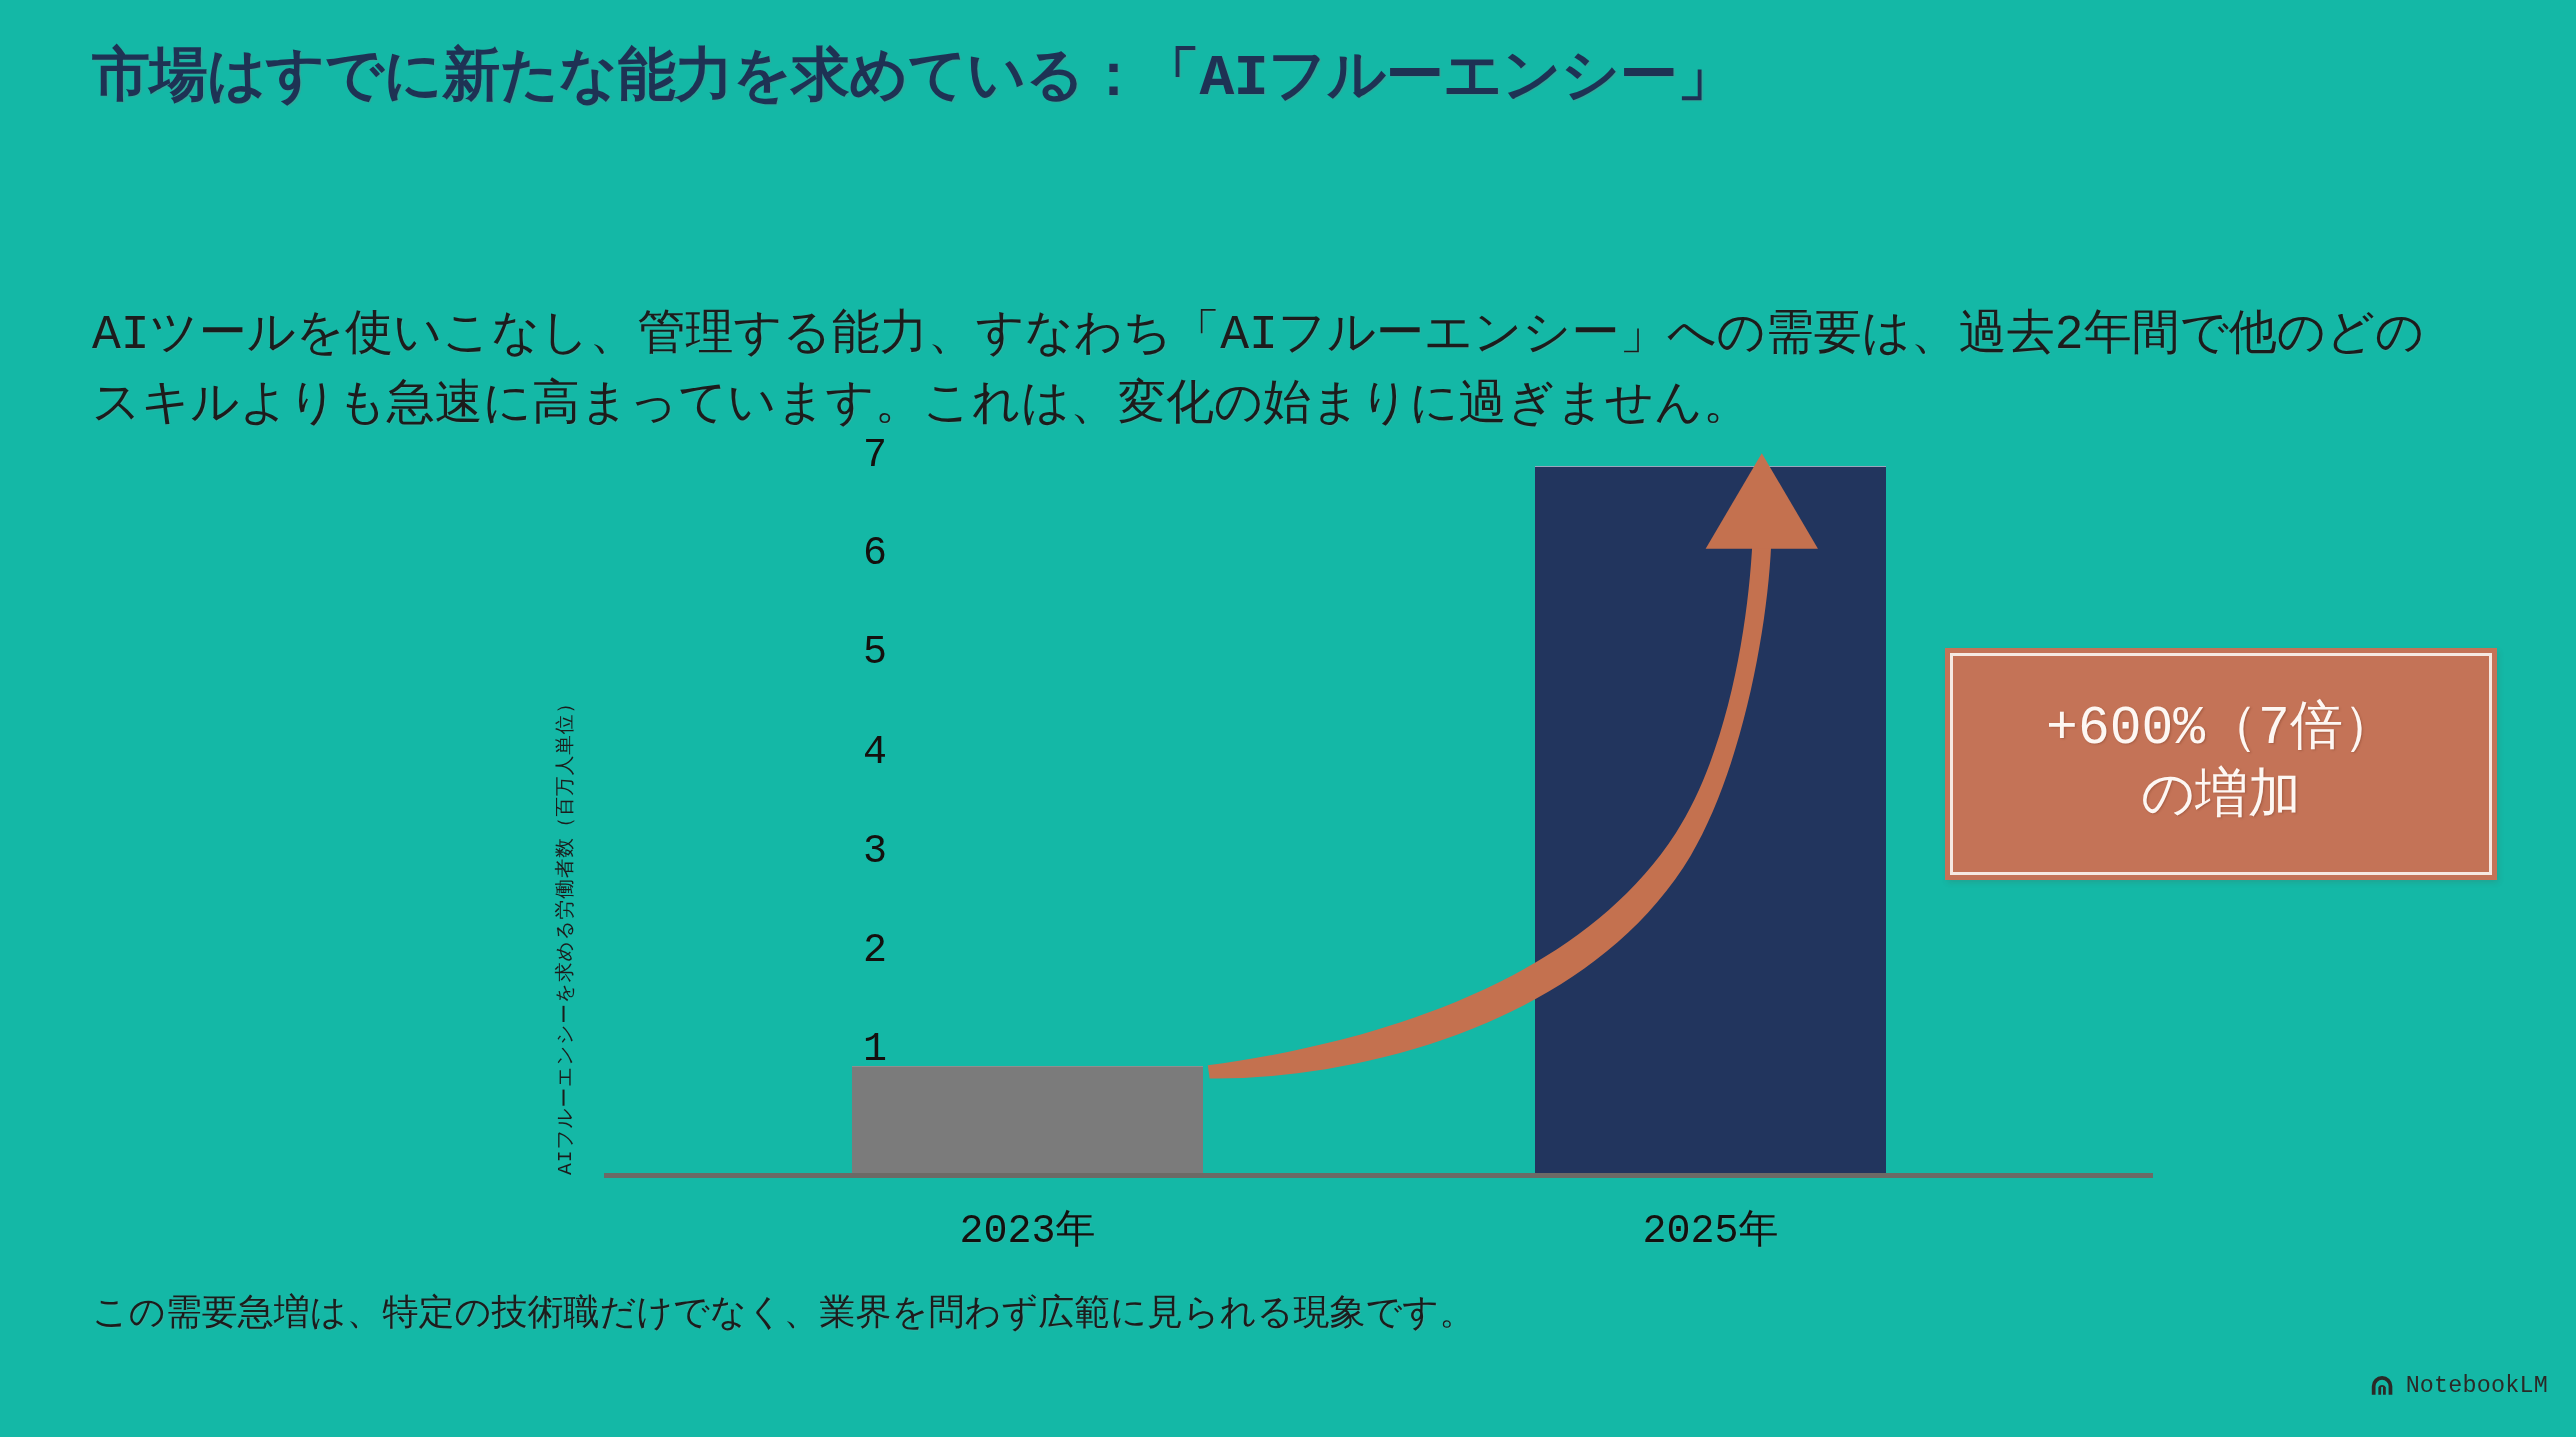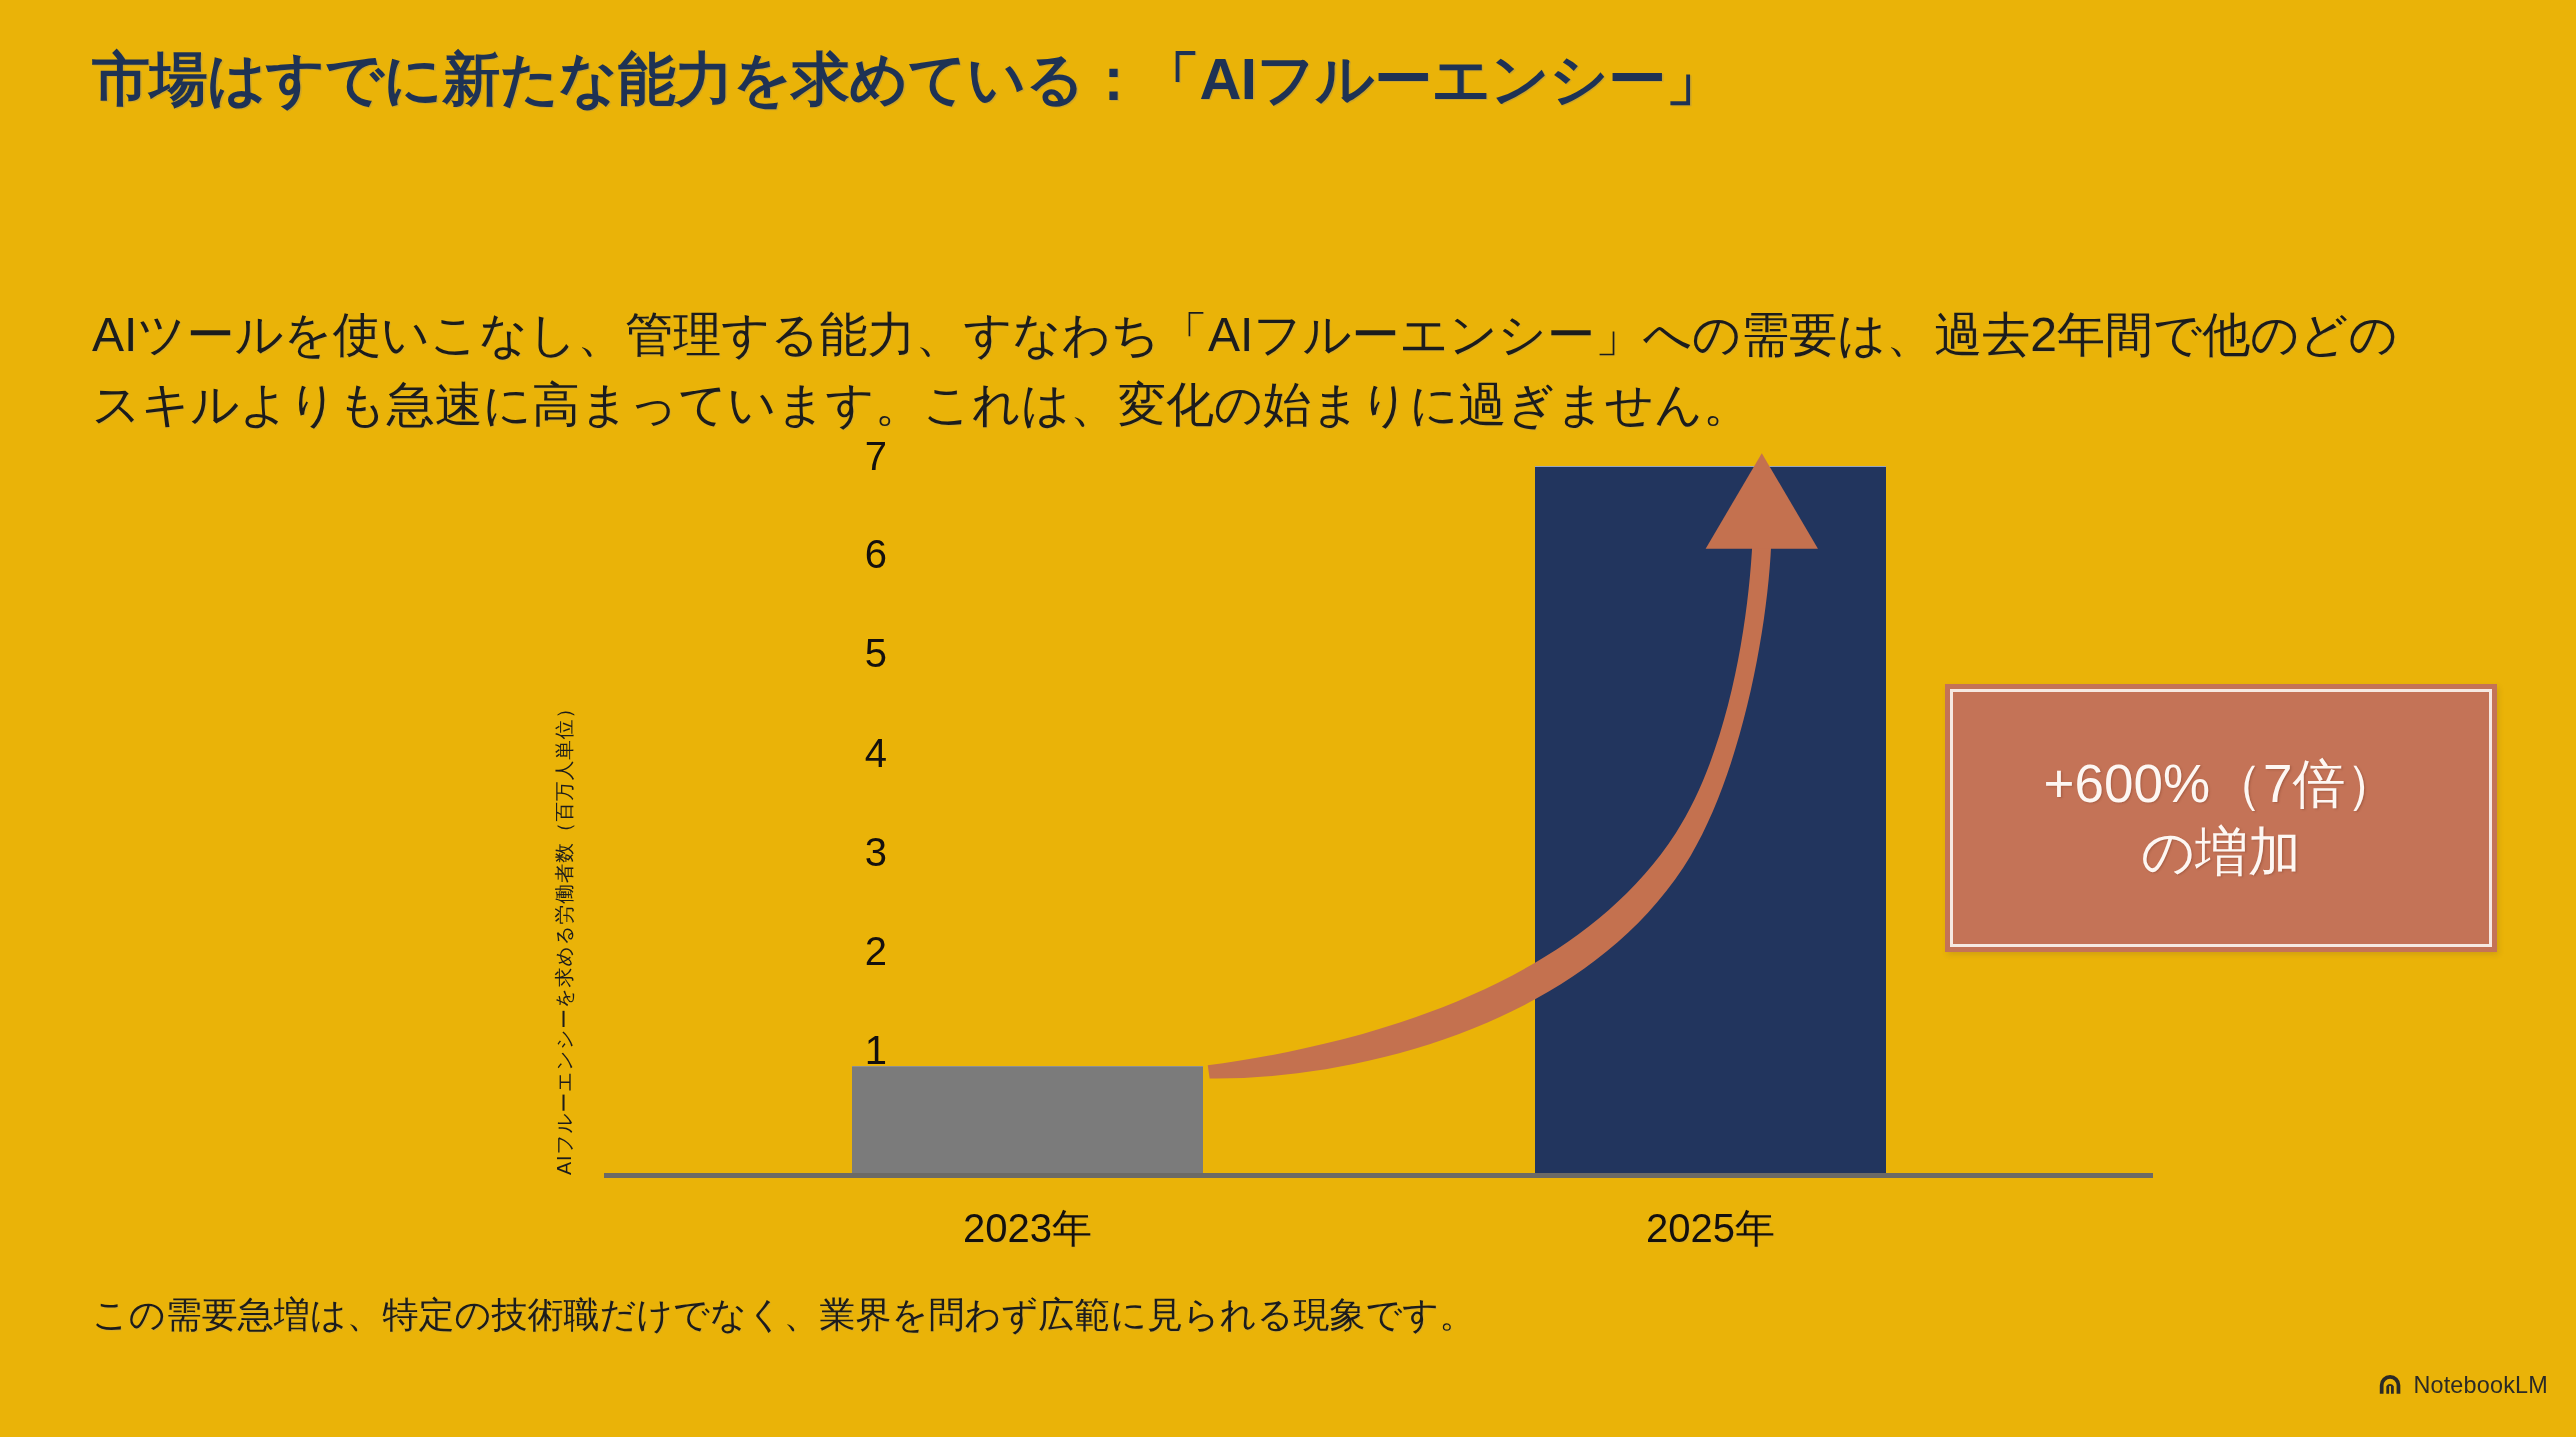--- a/index.html
+++ b/index.html
@@ -12,21 +12,22 @@
 
   body {
     background: #f2f0e9;
     font-family: "Liberation Sans", "DejaVu Sans", sans-serif;
     position: relative;
   }
 
   .slide {
     position: absolute;
     inset: 0;
-    background: #eab308;
+    background: #14b8a6;
+    font-family: Liberation Mono, monospace;
   }
 
   
   .title-block {
     position: absolute;
     left: 92px;
     top: 43px;
     width: 2247px;
   }
   .title-line {
@@ -138,23 +139,23 @@
     width: 1591px;
     height: 749px;
     overflow: visible;
     pointer-events: none;
   }
 
   
   .callout {
     position: absolute;
     left: 1945px;
-    top: 684px;
+    top: 648px;
     width: 552px;
-    height: 268px;
+    height: 232px;
     background: #c47357;
     padding: 5px;
     box-shadow: 1.9px 2.8px 5.6px rgba(90,70,60,0.18);
   }
   .callout-inner {
     width: 100%;
     height: 100%;
     border: 3.7px solid #f6e9e2;
     display: flex;
     flex-direction: column;

